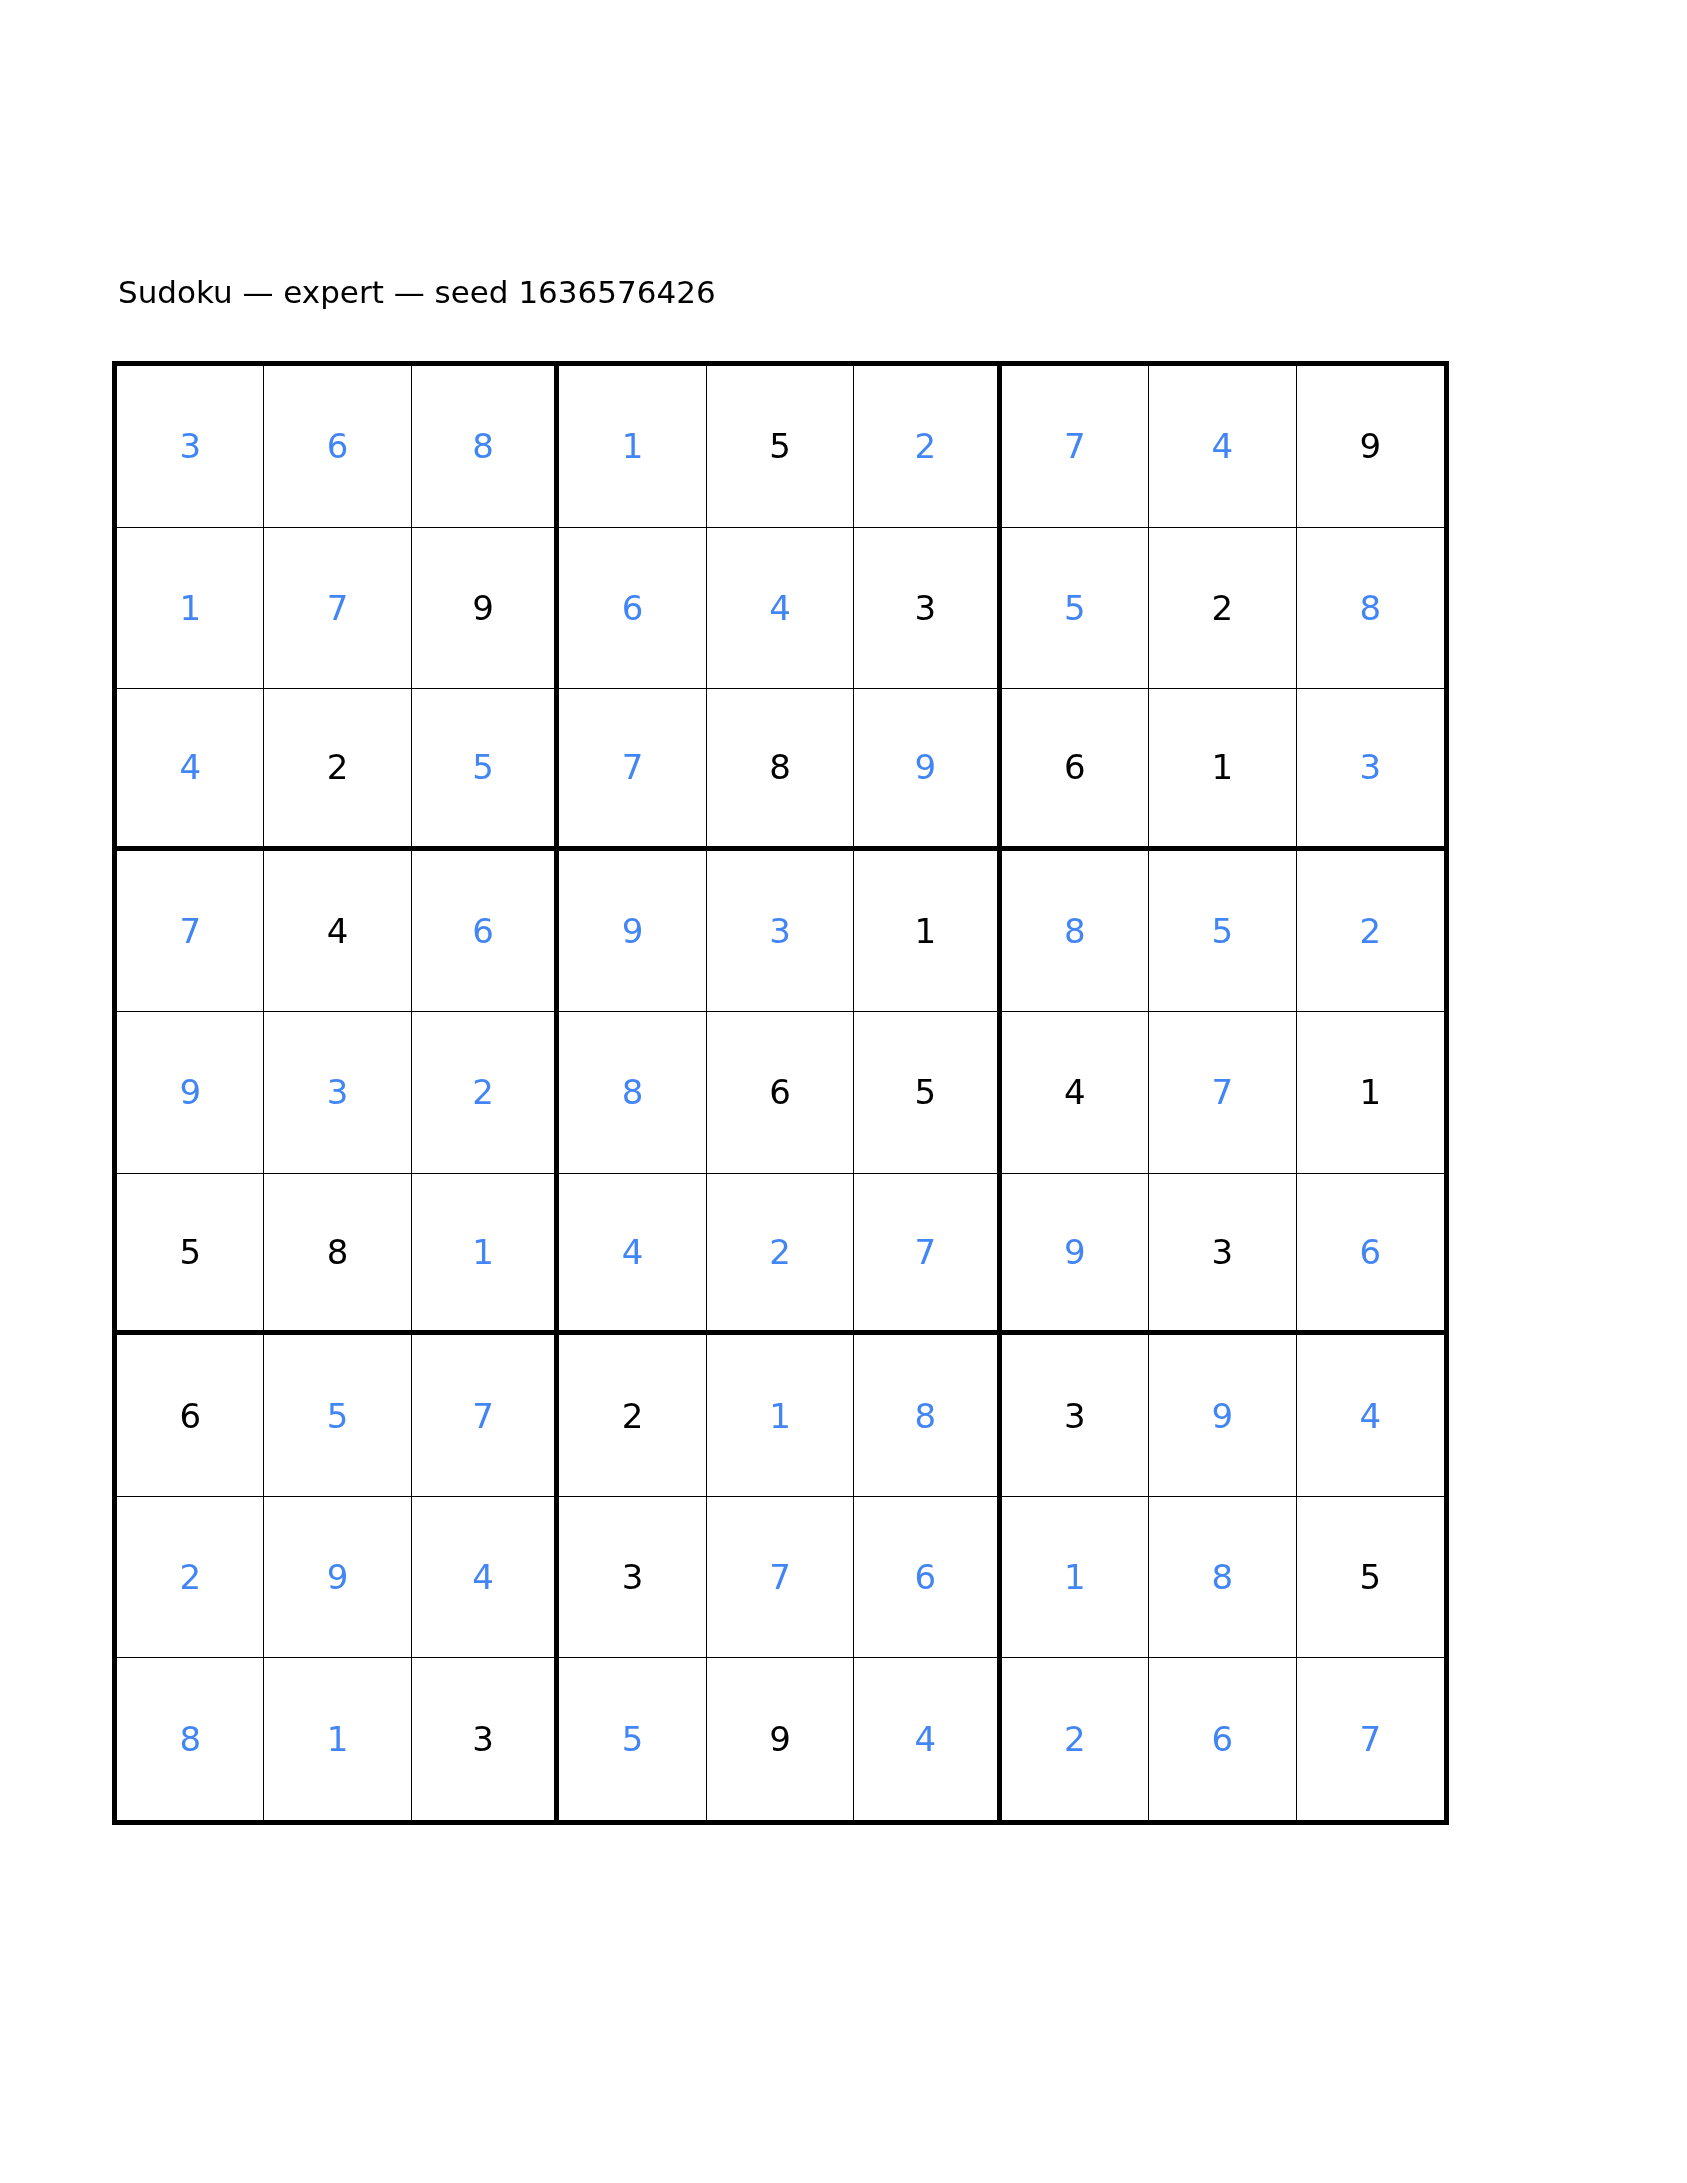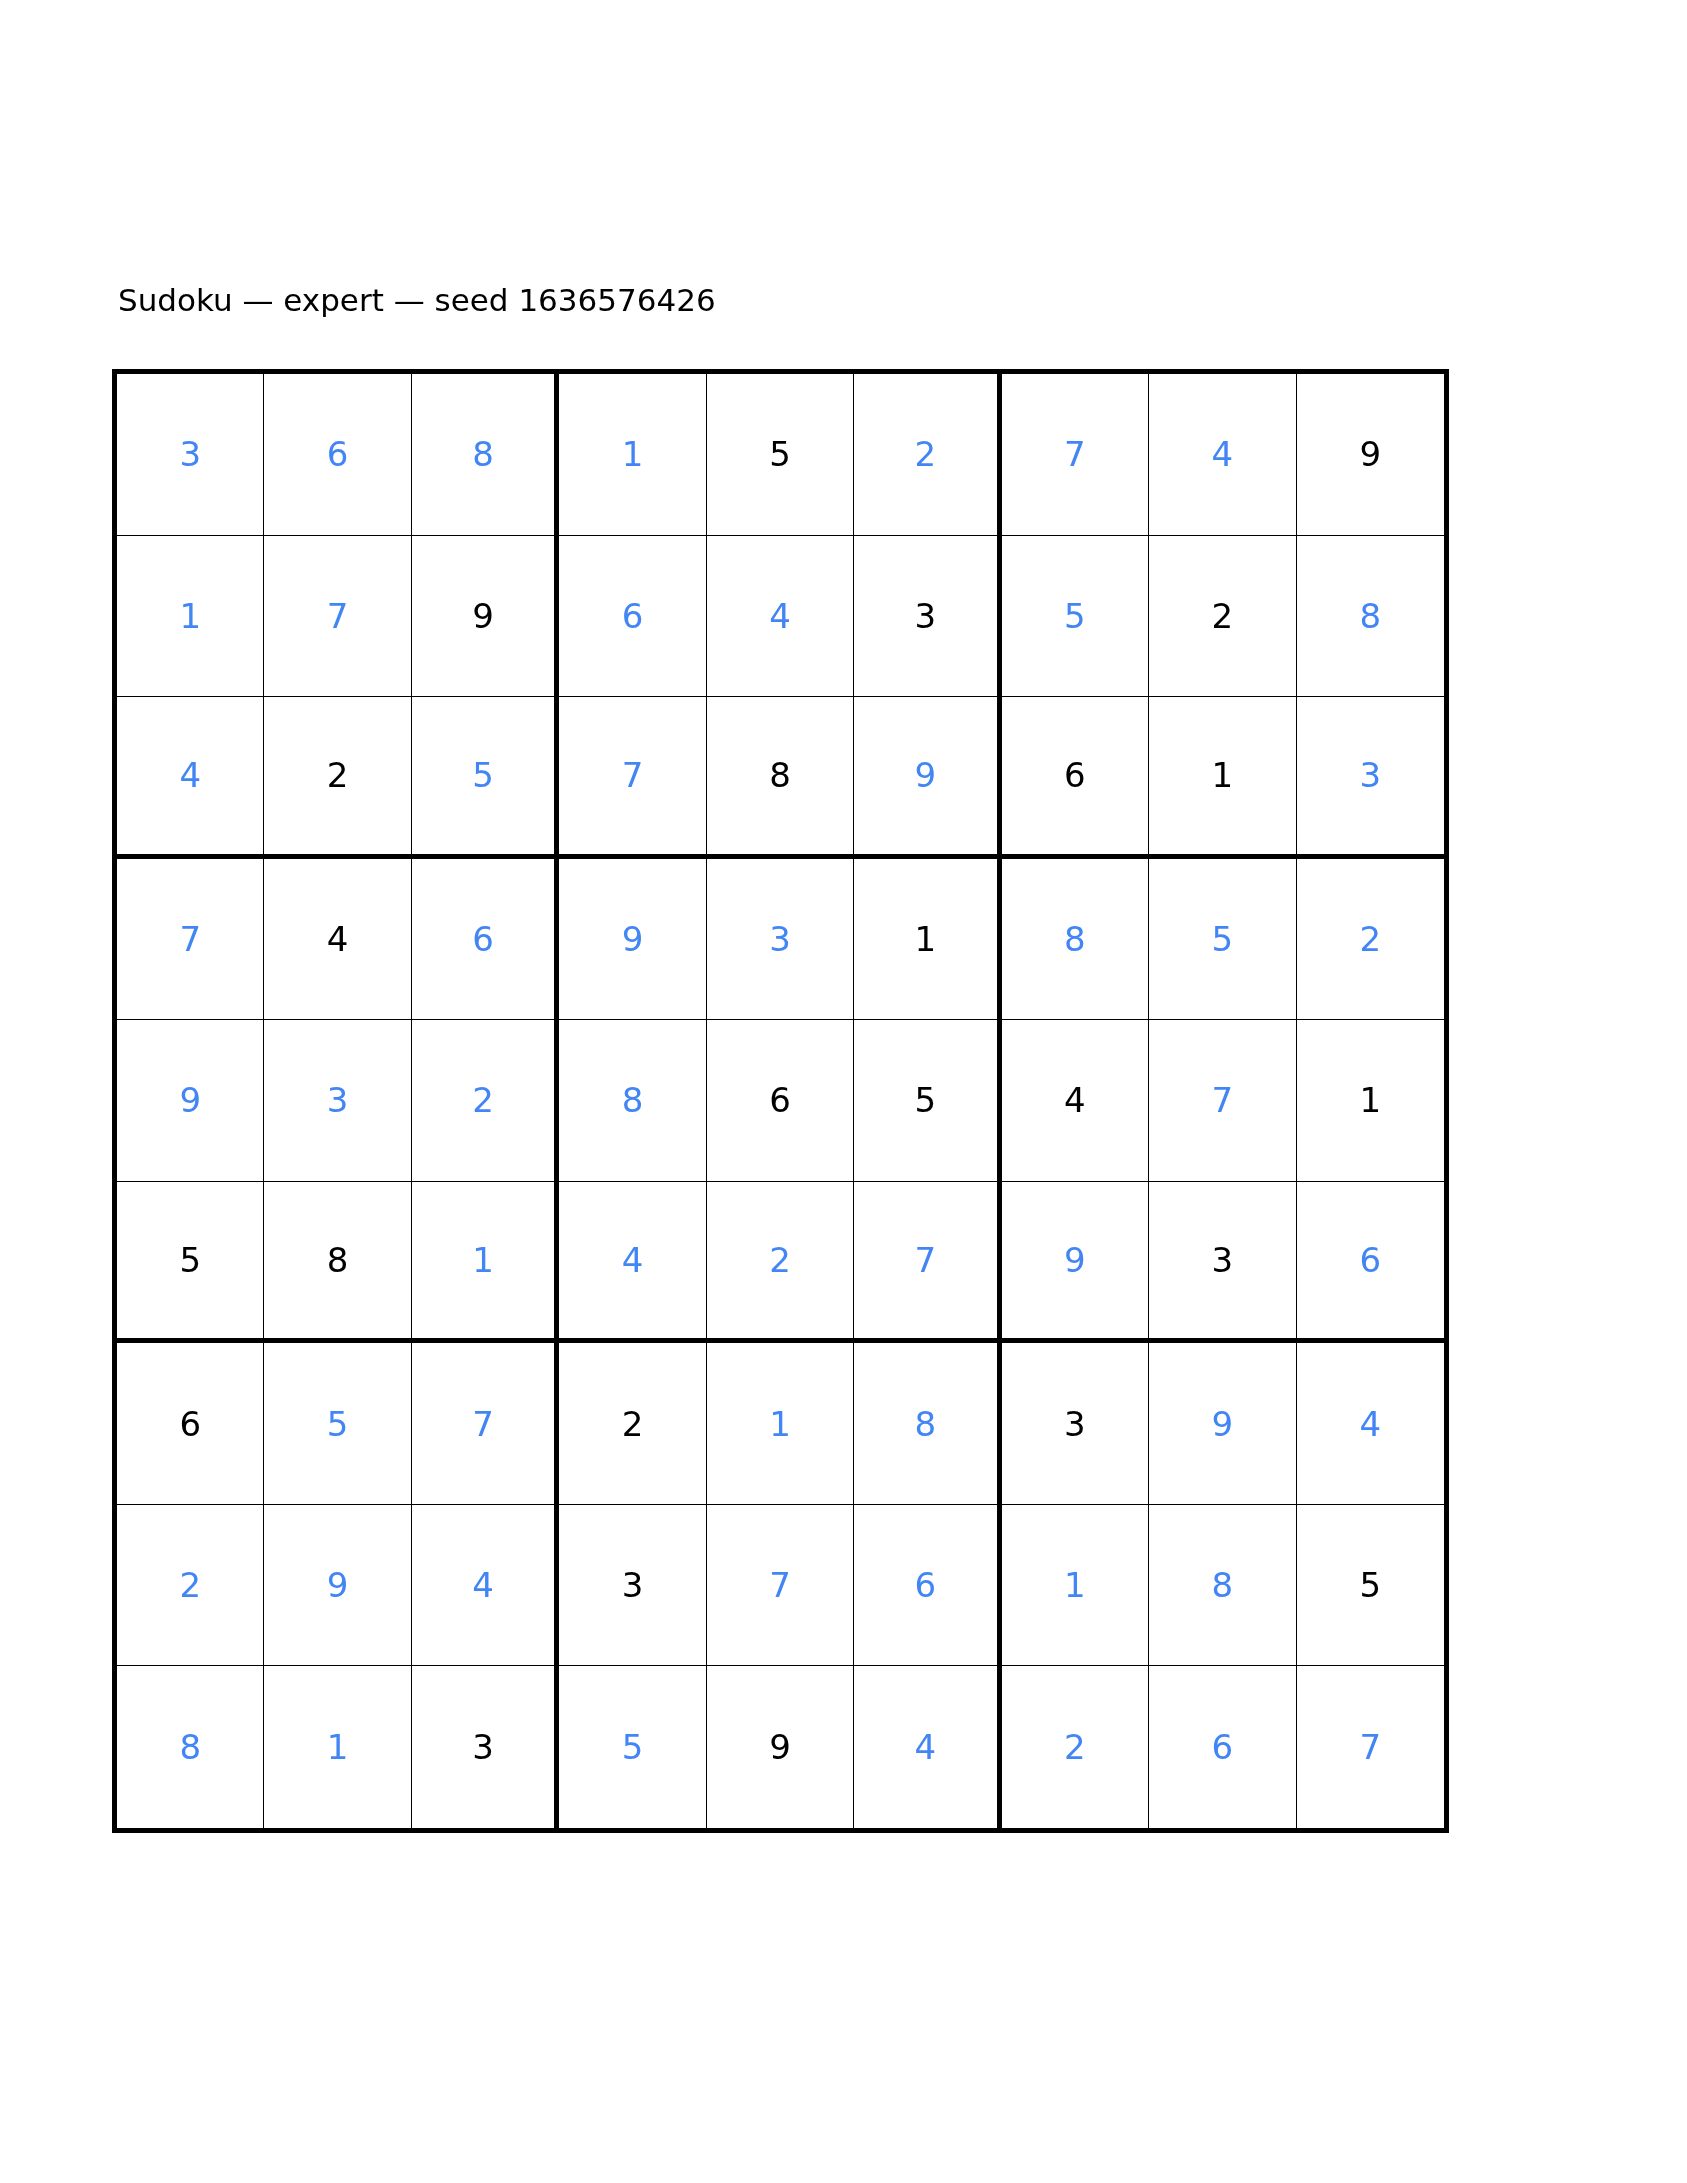--- a/index.html
+++ b/index.html
@@ -9,21 +9,21 @@
   }
   body {
     width: 1687px;
     height: 2183px;
     font-family: "DejaVu Sans", sans-serif;
     position: relative;
   }
   .page {
     position: absolute;
     left: 0;
-    top: 8px;
+    top: 0;
     width: 1687px;
     height: 2078px;
   }
   .title {
     position: absolute;
     left: 118px;
     top: 274px;
     font-size: 31px;
     color: #000000;
     white-space: nowrap;

